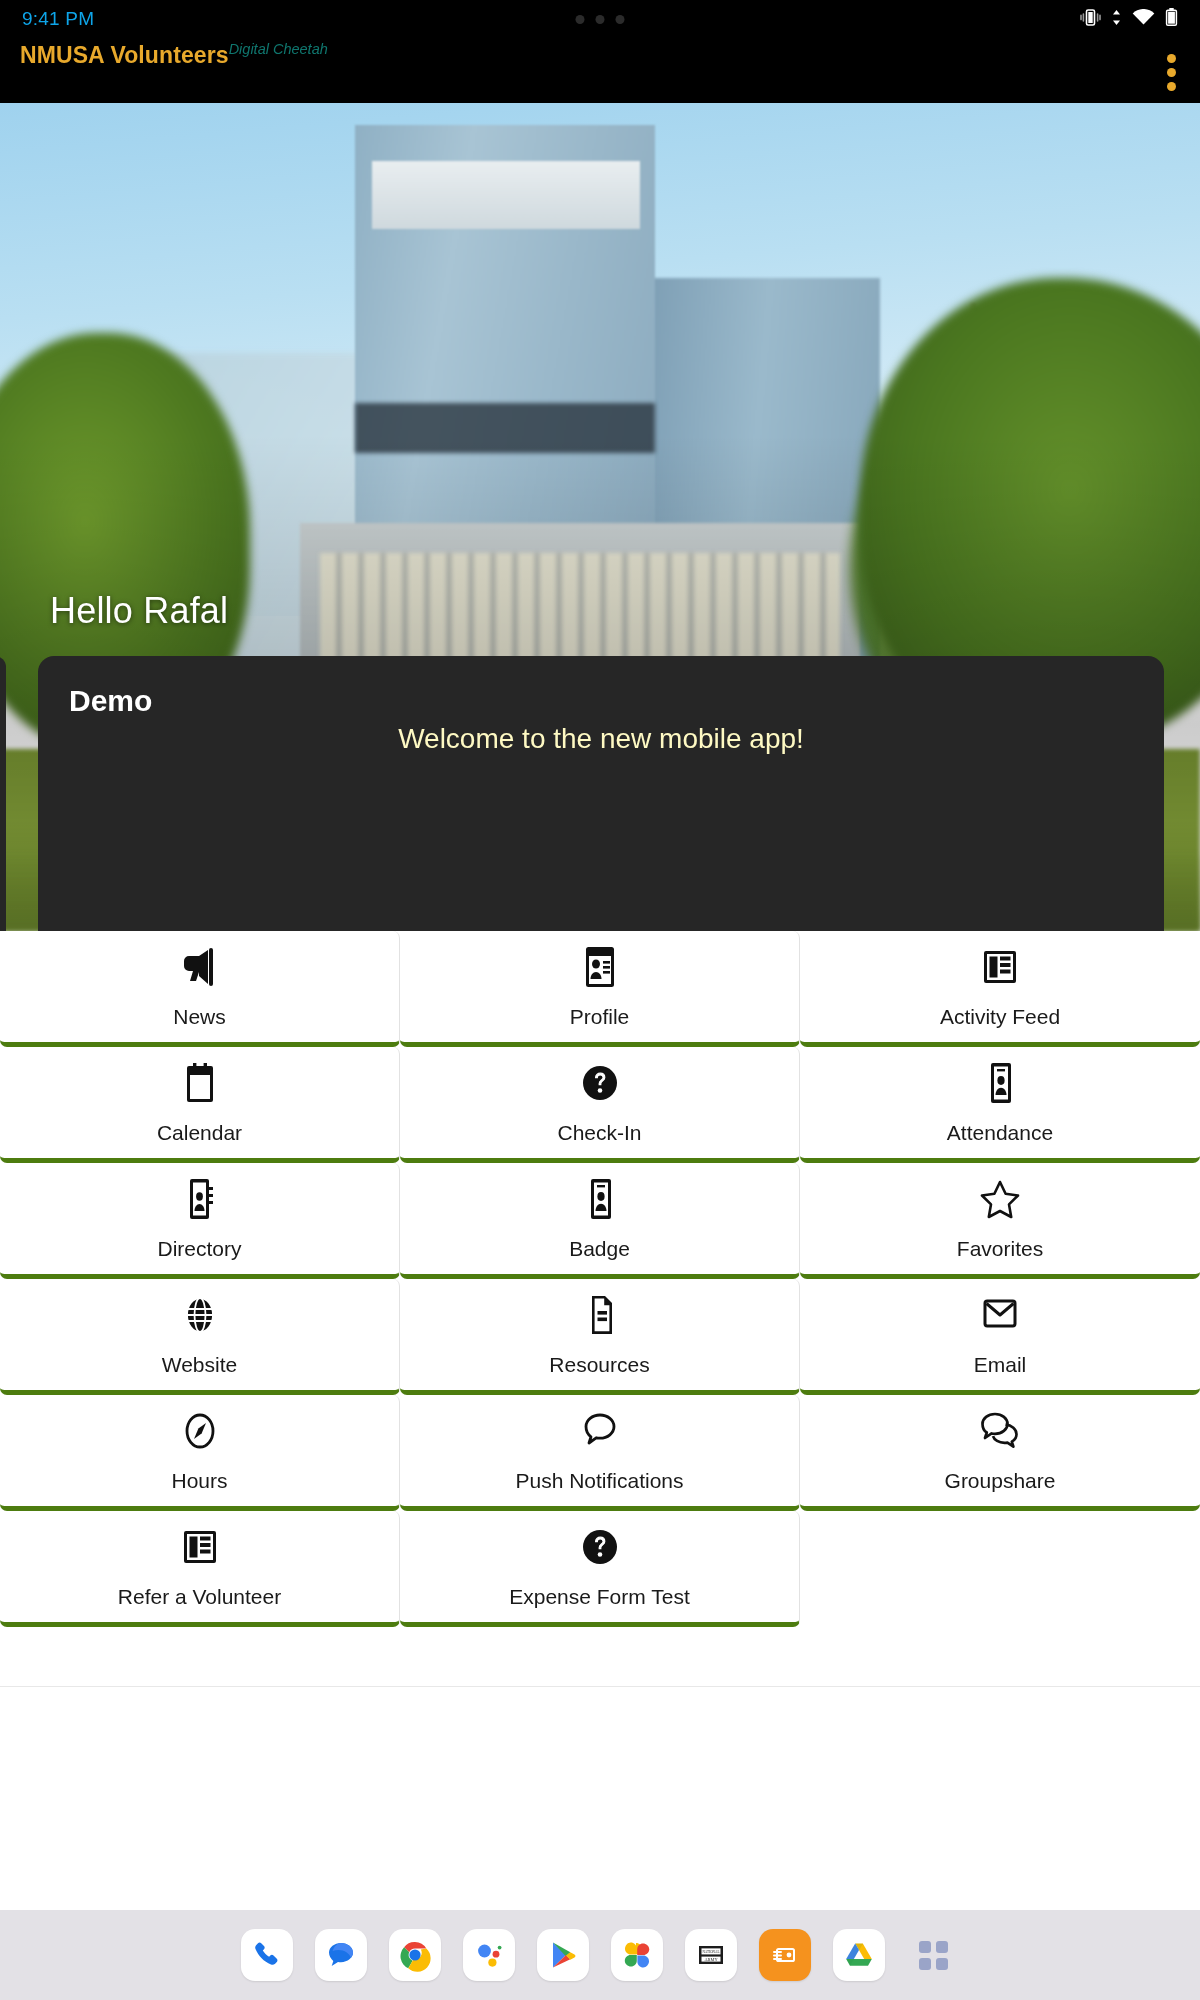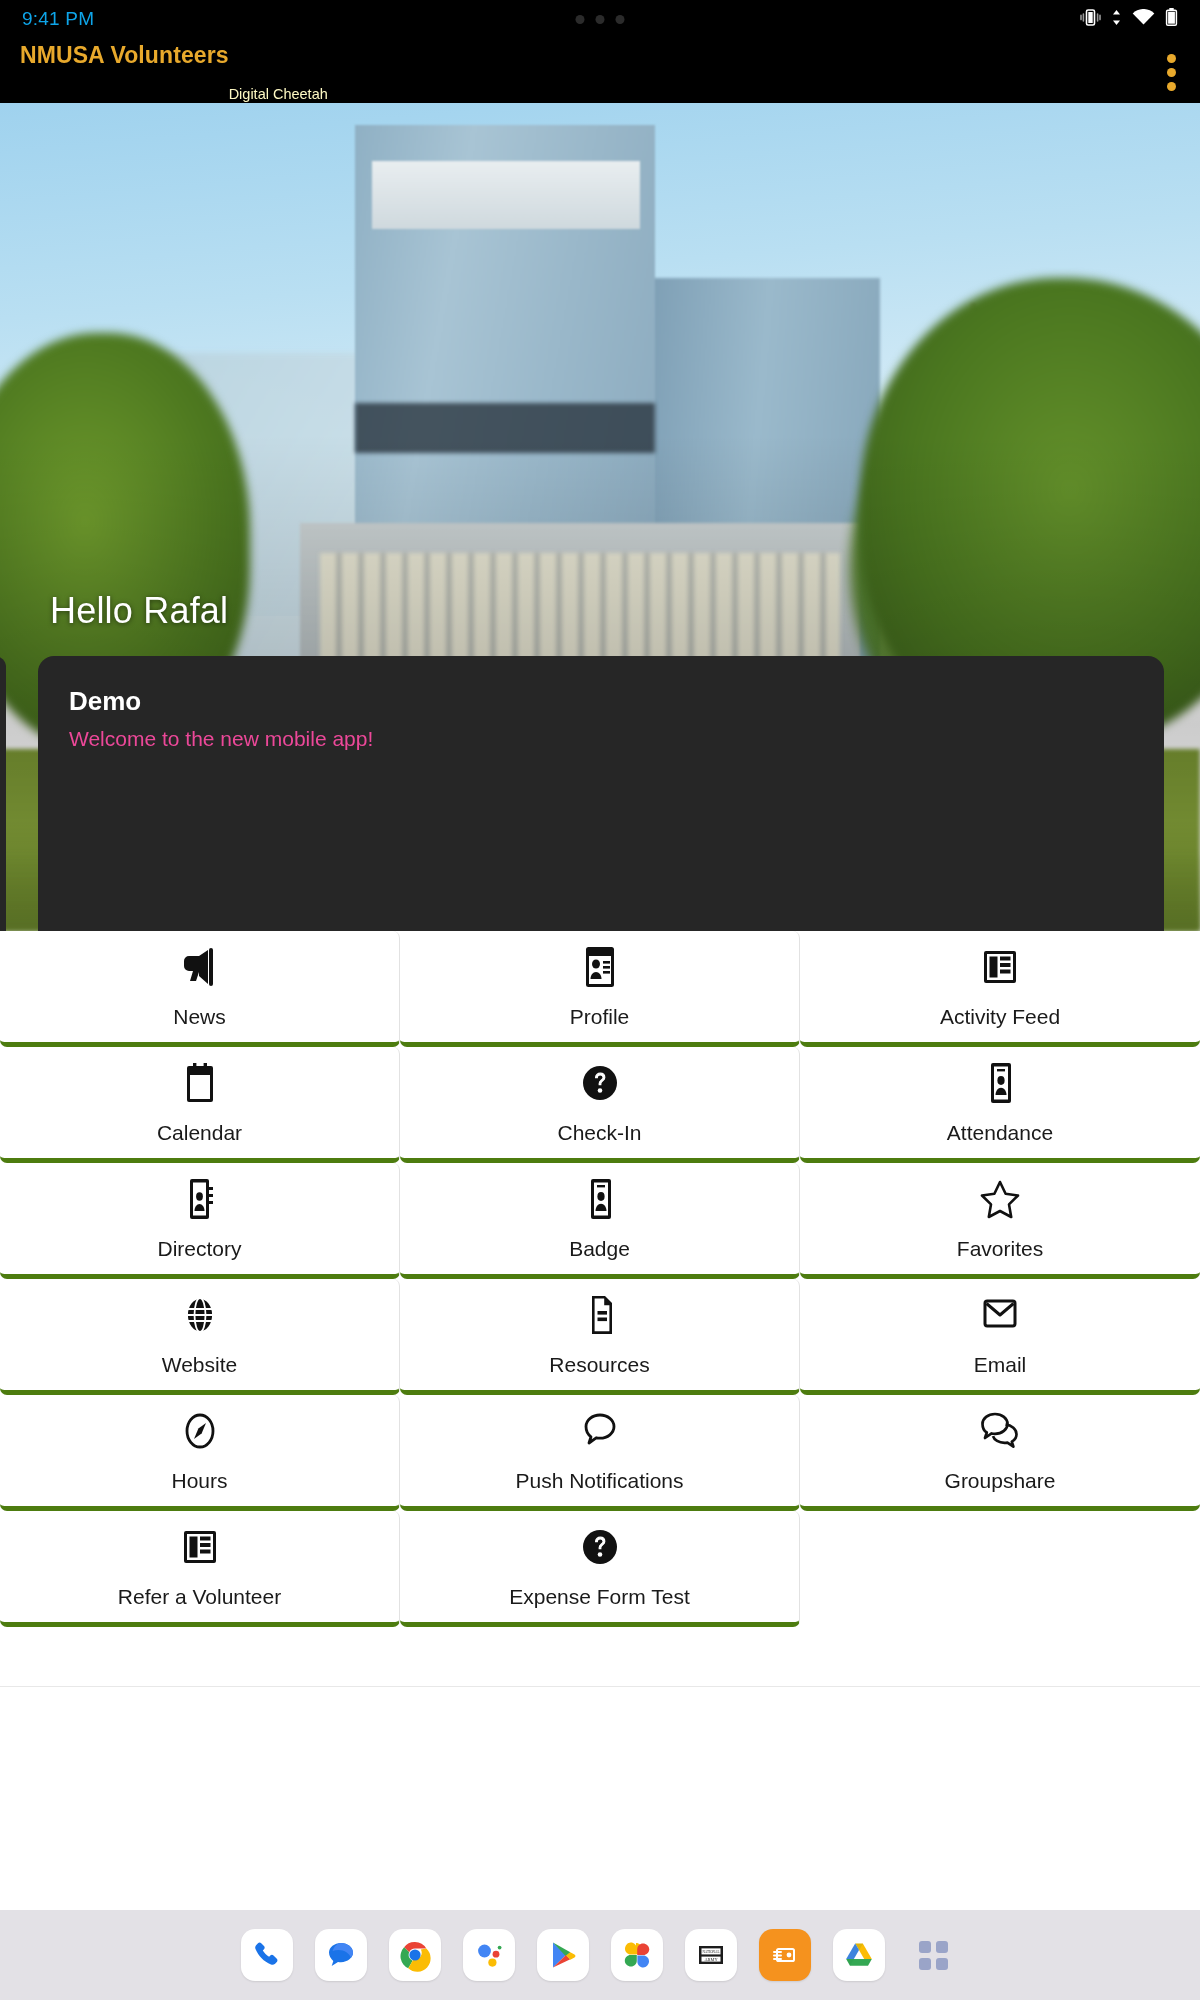--- a/index.html
+++ b/index.html
@@ -24,21 +24,21 @@
   .sicon { display:block; }
 
   
   .appbar {
     height:65px; background:#000;
     display:flex; align-items:flex-start; justify-content:space-between;
     padding:2px 24px 0 20px; position:relative;
   }
   .appbar-titles { display:flex; flex-direction:row; }
   .app-title { color:#e8a92c; font-size:23px; font-weight:bold; line-height:30px; letter-spacing:.1px; }
-  .app-subtitle { color:#fef9c3; font-size:14.5px; line-height:19px;margin-top:45px; }
+  .app-subtitle { color:#0f766e; font-size:14.5px; font-style:italic; line-height:19px; }
   .overflow { display:flex; flex-direction:column; gap:5px; padding-top:14px; cursor:pointer; }
   .overflow i { width:9px; height:9px; border-radius:50%; background:#e8a92c; display:block; }
 
   
   .hero { position:relative; width:1200px; height:828px; overflow:hidden; }
   .hero-bg { position:absolute; inset:0; }
 
   
   .sky { position:absolute; left:0; top:0; width:100%; height:62%;
     background:linear-gradient(175deg,#9fd2ee 0%,#b9dff2 35%,#d6ecf7 65%,#e8f4f9 100%); }
@@ -92,22 +92,22 @@
 
   .greeting { position:absolute; left:18px; top:487px;
     color:#fff; font-size:36px; font-weight:400; letter-spacing:.2px;
     text-shadow:0 1px 5px rgba(0,0,0,.55);margin-left:32px; }
 
   
   .card { position:absolute; left:38px; top:553px; width:1126px; height:320px;
     background:#262626; border-radius:16px; padding:29px 31px; }
   .card-peek { position:absolute; left:-16px; top:553px; width:22px; height:320px;
     background:#262626; border-radius:16px; }
-  .card-title { color:#fff; font-size:26px; font-weight:bold; line-height:32px; }
-  .card-body { color:#ec4899; font-size:21px; line-height:32px; margin-top:6px; }
+  .card-title { color:#fff; font-size:30px; font-weight:bold; line-height:32px; }
+  .card-body { color:#fef9c3; font-size:28px; line-height:32px; margin-top:6px;text-align:center; }
 
   
   .grid { display:grid; grid-template-columns:repeat(3,1fr);
     background:#fff; }
   .tile { height:116px; display:flex; flex-direction:column;
     align-items:center; justify-content:center; gap:14px;
     border-right:1px solid #e2e2e2; border-bottom:5px solid #4d7c0f;
     background:#fff; cursor:pointer;border-radius:7px; }
   .tile:nth-child(3n) { border-right:none; }
   .tile-icon { height:46px; display:flex; align-items:center; justify-content:center; }

